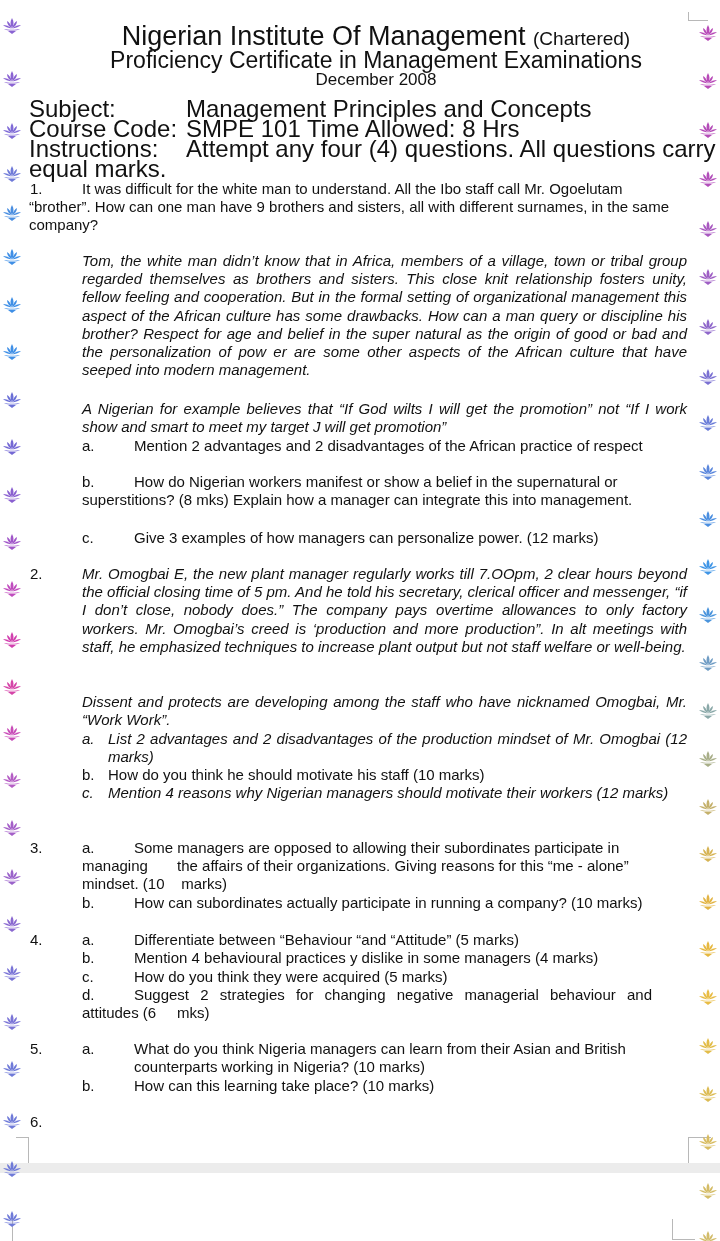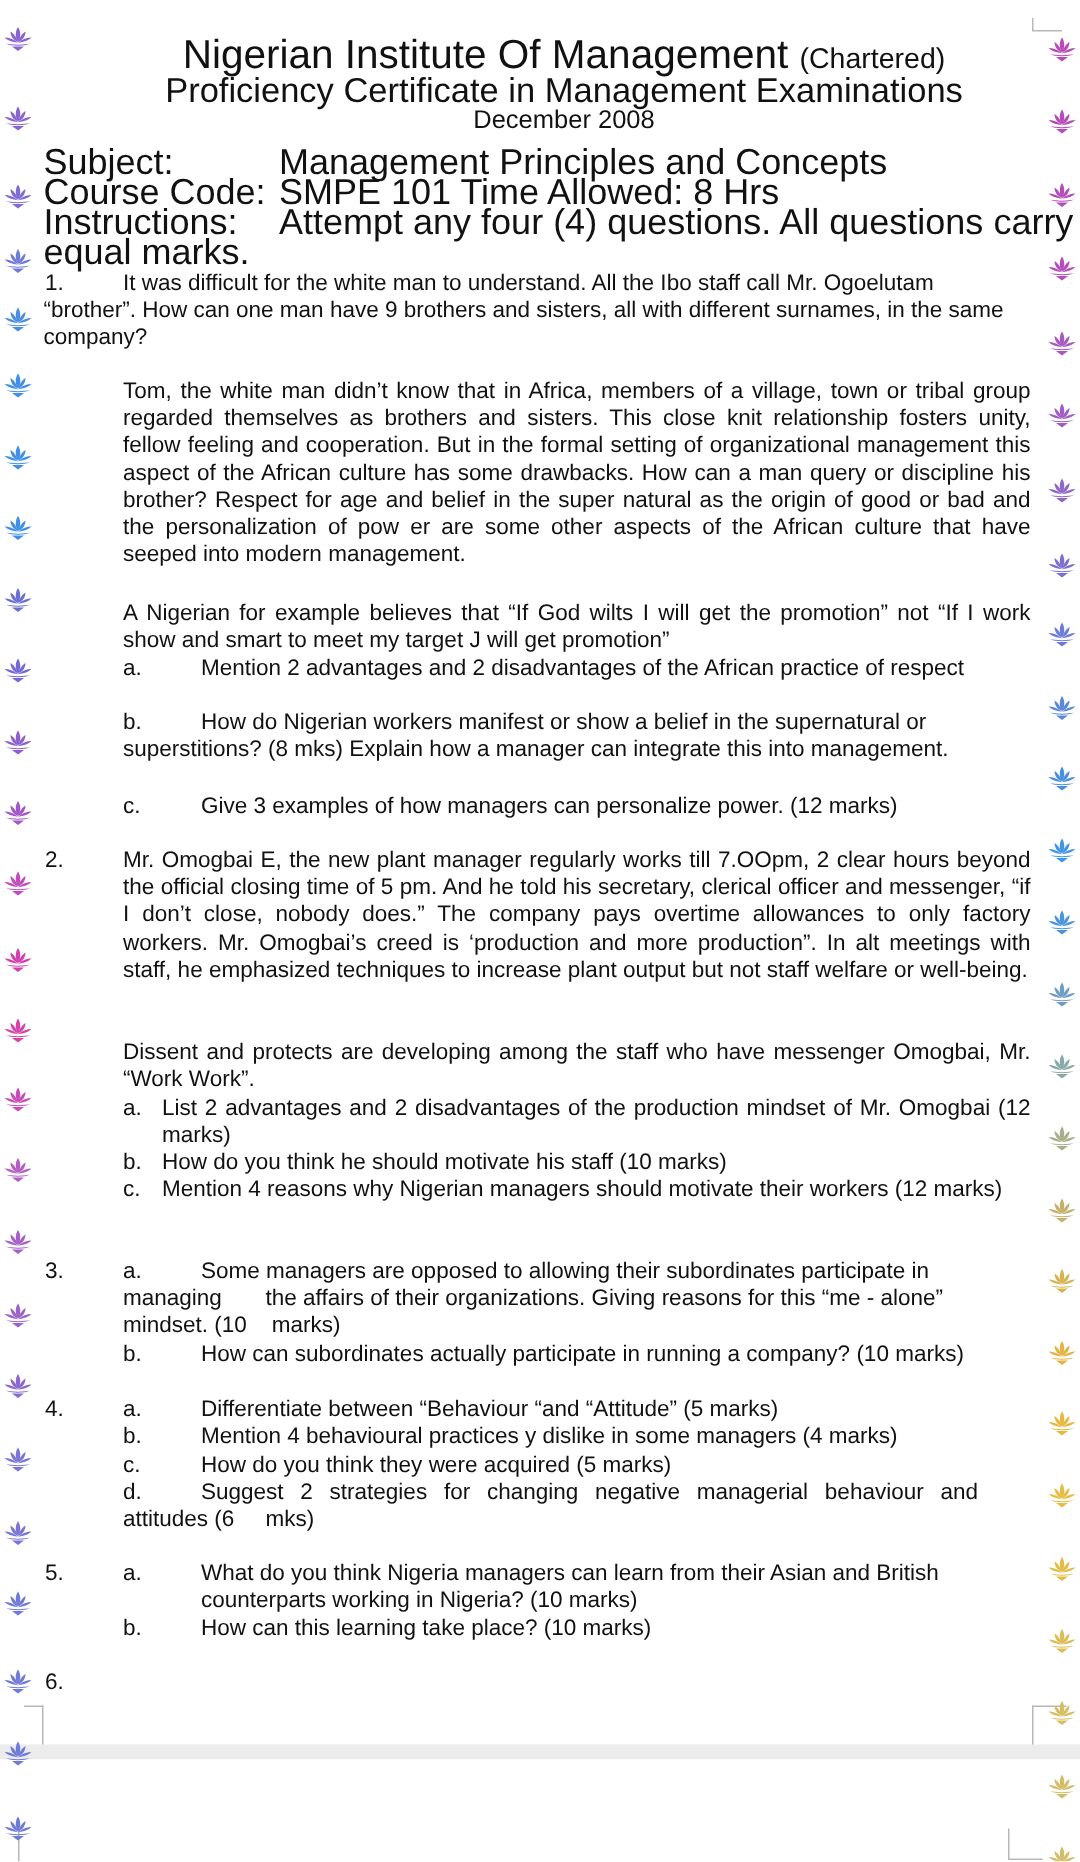--- a/index.html
+++ b/index.html
@@ -27,21 +27,21 @@
   .header { position: absolute; left: 0; width: 720px; text-align: center; }
   .h-title { top: 8px; font-size: 27px; line-height: 32px; }
   .h-title .chartered { font-size: 19px; }
   .h-sub { top: 38px; font-size: 23px; line-height: 20px; }
   .h-date { top: 58px; font-size: 17px; line-height: 20px; }
 
   .meta-row { position: absolute; left: 13px; font-size: 24px; line-height: 20px; }
   .meta-row .k { display: inline-block; width: 157px; }
 
   .txt { position: absolute; font-size: 15px; line-height: 18.2px; }
-  .justify { text-align: justify; text-align-last: left; }
+  .justify { text-align: justify; text-align-last: left; font-style: italic; }
   .num { position: absolute; font-size: 15px; line-height: 18px; }
   .lbl { display: inline-block; width: 52px; }
 </style>
 </head>
 <body>
 
 <div class="page page1">
   <div class="crop crop-tr"></div>
   <div class="crop crop-tr2"></div>
 
@@ -75,21 +75,21 @@
   <div class="txt" style="left:66px; top:461px; width:560px">
     <span class="lbl">b.</span><span>How do Nigerian workers manifest or show a belief in the supernatural or</span><br>
     <span>superstitions? (8 mks) Explain how a manager can integrate this into management.</span>
   </div>
   <div class="txt" style="left:66px; top:517px; width:610px">
     <span class="lbl">c.</span><span>Give 3 examples of how managers can personalize power. (12 marks)</span>
   </div>
 
   <div class="num" style="left:14px; top:553px">2.</div>
   <div class="txt justify" style="left:66px; top:553px; width:605px">Mr. Omogbai E, the new plant manager regularly works till 7.OOpm, 2 clear hours beyond the official closing time of 5 pm. And he told his secretary, clerical officer and messenger, “if I don’t close, nobody does.” The company pays overtime allowances to only factory workers. Mr. Omogbai’s creed is ‘production and more production”. In alt meetings with staff, he emphasized techniques to increase plant output but not staff welfare or well-being.</div>
-  <div class="txt justify" style="left:66px; top:681px; width:605px">Dissent and protects are developing among the staff who have messenger Omogbai, Mr. “Work Work”.</div>
+  <div class="txt justify" style="left:66px; top:681px; width:605px">Dissent and protects are developing among the staff who have nicknamed Omogbai, Mr. “Work Work”.</div>
 
   <div class="txt justify" style="left:66px; top:718px; width:605px; padding-left:26px; text-indent:-26px; box-sizing:border-box">
     <span style="display:inline-block;width:26px;text-indent:0">a.</span><span>List 2 advantages and 2 disadvantages of the production mindset of Mr. Omogbai (12 marks)</span>
   </div>
   <div class="txt" style="left:66px; top:754px; width:605px; padding-left:26px; text-indent:-26px; box-sizing:border-box">
     <span style="display:inline-block;width:26px;text-indent:0">b.</span><span>How do you think he should motivate his staff (10 marks)</span>
   </div>
   <div class="txt justify" style="left:66px; top:772px; width:605px; padding-left:26px; text-indent:-26px; box-sizing:border-box">
     <span style="display:inline-block;width:26px;text-indent:0">c.</span><span>Mention 4 reasons why Nigerian managers should motivate their workers (12 marks)</span>
   </div>

